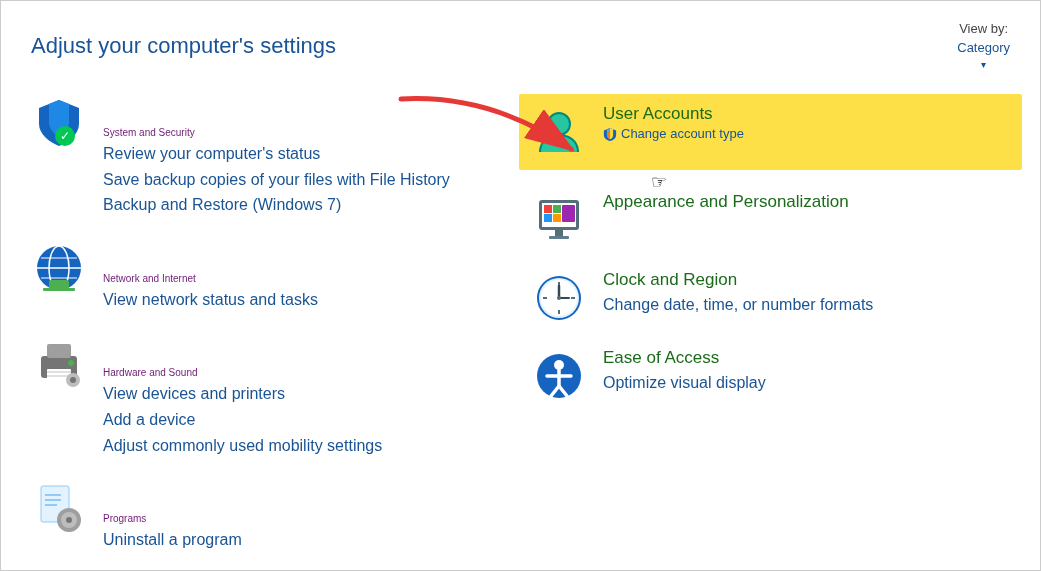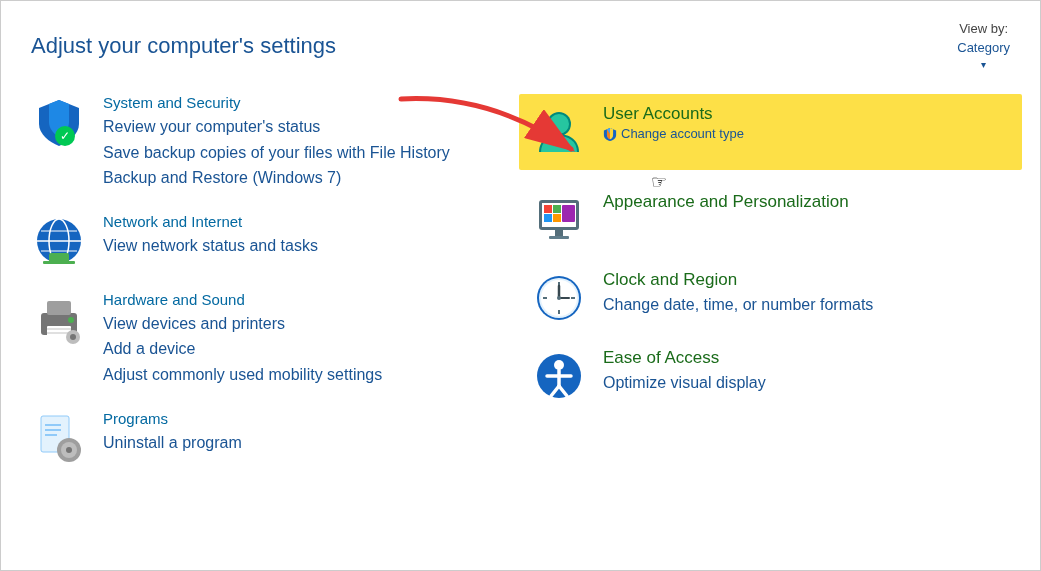--- a/index.html
+++ b/index.html
@@ -79,25 +79,26 @@
       display: flex;
       align-items: center;
       justify-content: center;
     }
 
     .text-area {
       flex: 1;
     }
 
     .category-title {
-      font-size: 15px;
-      color: #0369a1;
+      font-size: 10px;
+      color: #701a75;
       font-weight: 400;
       margin-bottom: 3px;
       cursor: pointer;
+      margin-top: 33px;
     }
 
     .category-link {
       font-size: 16px;
       color: #1a5494;
       display: block;
       cursor: pointer;
       line-height: 1.6;
     }
 

